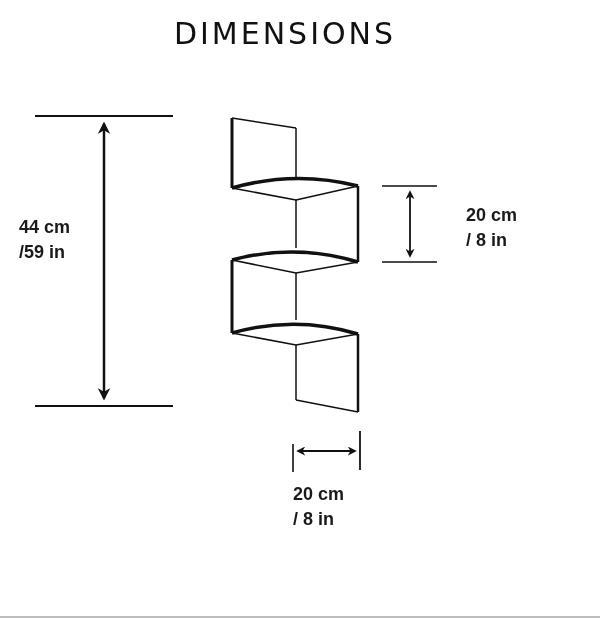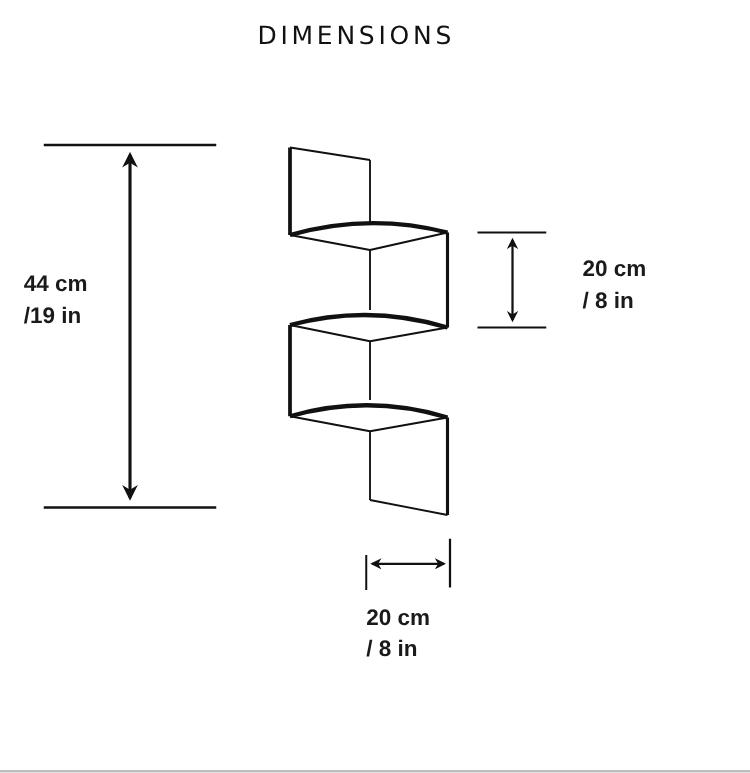--- a/index.html
+++ b/index.html
@@ -15,21 +15,21 @@
       font-family: "DejaVu Sans", sans-serif;
       color: #111111;
     }
     .title {
       position: absolute;
       left: 0;
       top: 16px;
       width: 570px;
       text-align: center;
       font-family: "DejaVu Sans", sans-serif;
-      font-size: 20px;
+      font-size: 30px;
       letter-spacing: 3px;
       font-weight: normal;
       color: #111;
     }
     svg.drawing {
       position: absolute;
       left: 0;
       top: 0;
     }
     .label {
@@ -105,21 +105,21 @@
     <path d="M232,333 L296,345 L358,334" stroke-width="1.5"></path>
 
     <line x1="358" y1="334" x2="358" y2="412" stroke-width="2.5"></line>
     <line x1="296" y1="345" x2="296" y2="400" stroke-width="1.5"></line>
     <line x1="296" y1="400" x2="358" y2="412" stroke-width="1.5"></line>
   </g>
 </svg>
 
 <div class="label label-height">
   <span>44 cm</span>
-  <span>/19 in</span>
+  <span>/59 in</span>
 </div>
 
 <div class="label label-spacing">
   <span>20 cm</span>
   <span>/ 8 in</span>
 </div>
 
 <div class="label label-width">
   <span>20 cm</span>
   <span>/ 8 in</span>

